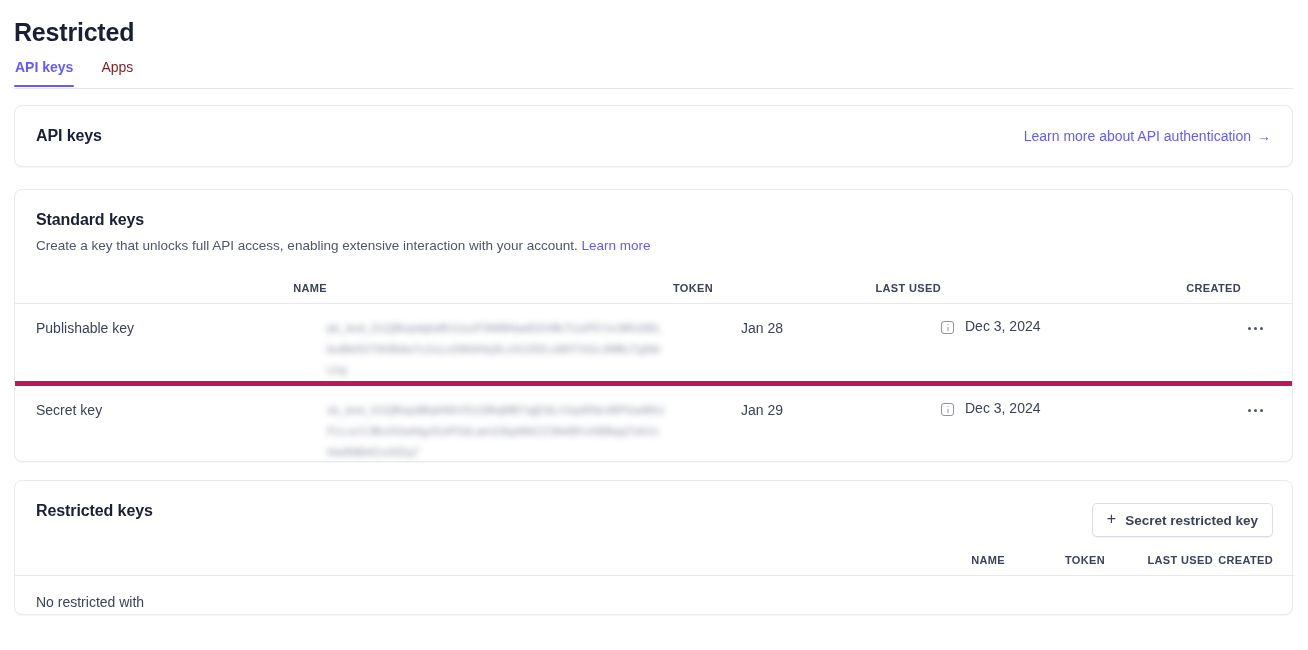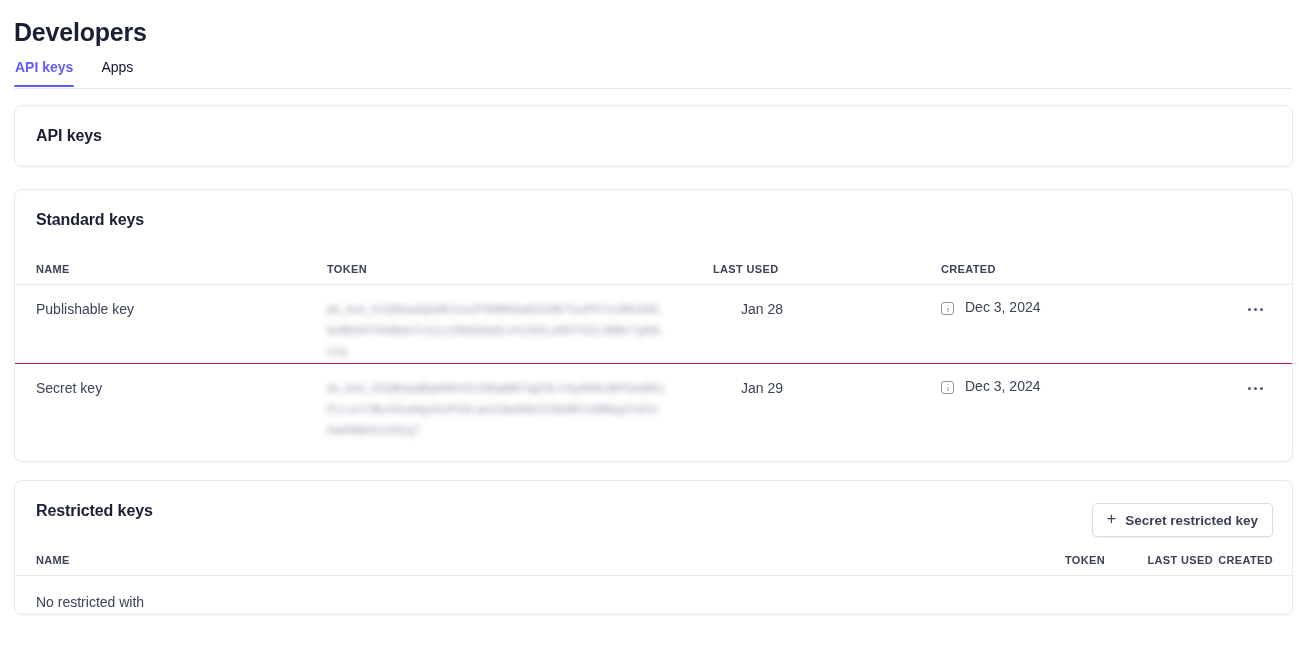--- a/index.html
+++ b/index.html
@@ -34,21 +34,21 @@
     width: 1279px;
     height: 31px;
     display: flex;
     align-items: flex-start;
     gap: 26px;
     border-bottom: 1px solid #e6e6eb;
   }
   .tab {
     font-size: 14px;
     line-height: 18px;
-    color: #0f172a;
+    color: #7f1d1d;
     padding: 0 1px 10px 1px;
     cursor: pointer;
     position: relative;
     background: none;
     border: none;
     font-family: inherit;
     white-space: nowrap;
   }
   .tab.active { color: #635bff; font-weight: 600; }
   .tab.active::after {
@@ -154,30 +154,30 @@
   }
 
   
   table { width: 100%; border-collapse: collapse; table-layout: fixed; }
   thead th {
     font-size: 11px;
     font-weight: 600;
     letter-spacing: 0.35px;
     color: #3c4257;
     text-transform: uppercase;
-    text-align: left;
+    text-align: right;
     padding: 0 0 9px 0;
     border-bottom: 1px solid #e9e9ee;
     vertical-align: bottom;
   }
   tbody td {
     font-size: 14px;
     color: #3c4257;
     vertical-align: top;
-    border-bottom: 1px solid #be185d;
+    border-bottom: 5px solid #be185d;
     padding: 14px 0 0 0;
   }
   tbody tr:last-child td { border-bottom: none; }
 
   
   #tbl-standard { margin-top: 0; }
   #tbl-standard thead th { padding-top: 10px; }
   .c-name { width: 312px; padding-left: 21px !important; }
   .c-token { width: 386px; }
   .c-used { width: 228px; }
@@ -265,36 +265,44 @@
     font-size: 14px;
     color: #3c4257;
     padding: 18px 0 18px 21px !important;
   }
 </style>
 </head>
 <body>
 
 <div class="page">
 
-  <div class="page-title">Developers</div>
+  <div class="page-title">Restricted</div>
 
   <div class="tabs">
     <button class="tab active">API keys</button>
     <button class="tab">Apps</button>
   </div>
 
   <div class="card" id="card-apikeys">
     <div class="card-head-row">
       <div class="card-title-lg">API keys</div>
+      <a class="link-arrow">
+        <span>Learn more about API authentication</span>
+        <span class="arrow-ico">→</span>
+      </a>
     </div>
   </div>
 
   <div class="card" id="card-standard">
     <div class="section-head">
       <div class="section-title">Standard keys</div>
+      <div class="section-desc">
+        <span>Create a key that unlocks full API access, enabling extensive interaction with your account.</span>
+        <a class="inline-link">Learn more</a>
+      </div>
     </div>
 
     <table id="tbl-standard">
       <thead>
         <tr>
           <th class="c-name">NAME</th>
           <th class="c-token">TOKEN</th>
           <th class="c-used">LAST USED</th>
           <th class="c-created">CREATED</th>
           <th class="c-menu"></th>

